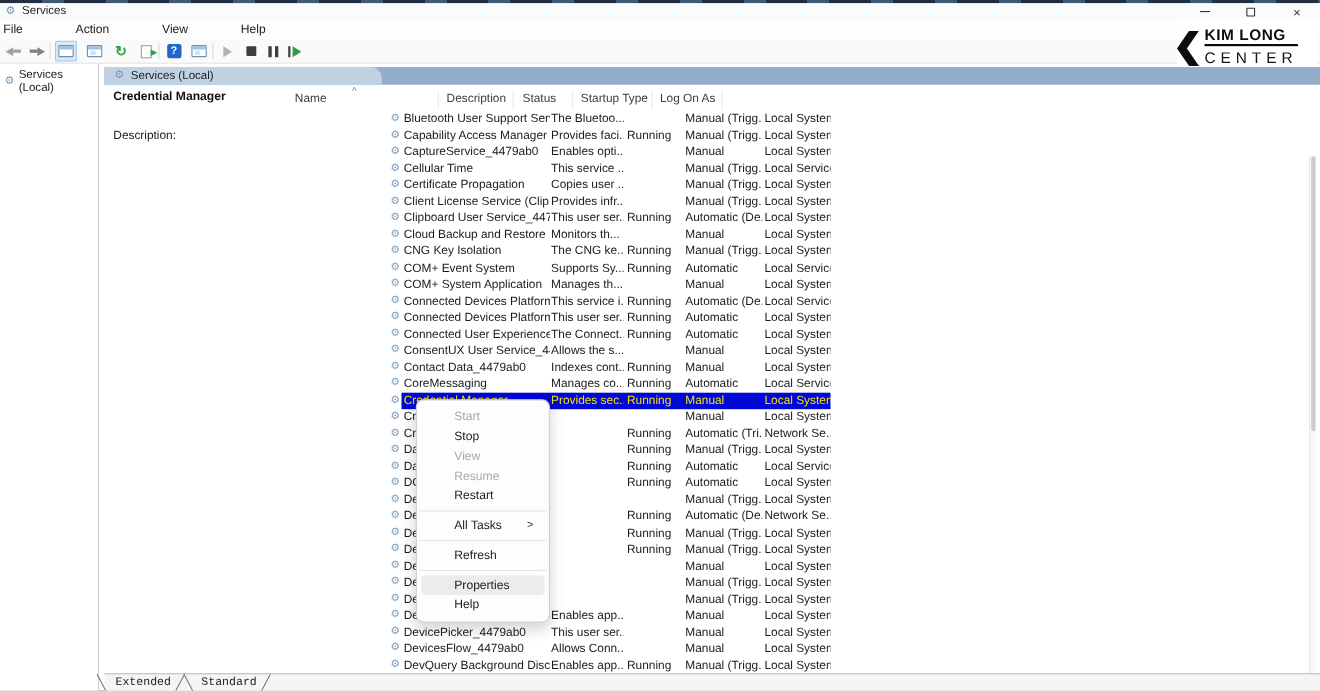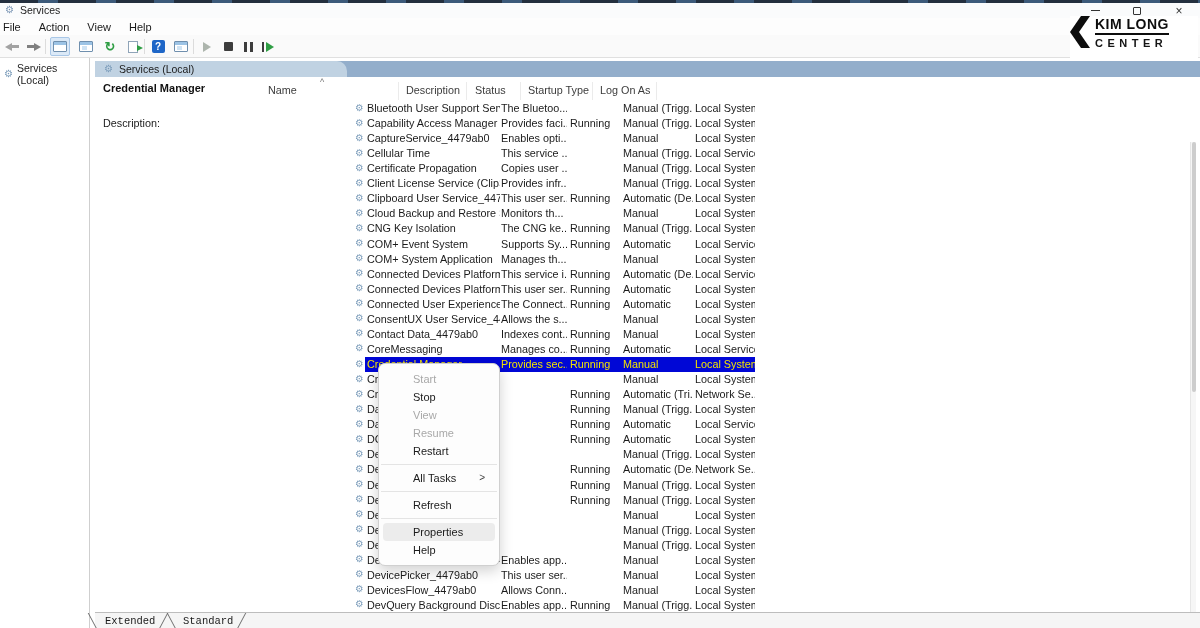--- a/index.html
+++ b/index.html
@@ -16,21 +16,21 @@
   .titlebar { position:absolute; left:0; top:3px; width:1200px; height:15px; background:#fafbfc; }
   .titlebar .app-icon { position:absolute; left:5px; top:1px; font-size:10px; color:#7b96b5; }
   .titlebar .title { position:absolute; left:20px; top:1px; font-size:10.5px; color:#222; }
   .win-controls { position:absolute; right:0; top:0; height:15px; display:flex; }
   .win-btn { width:42px; height:15px; display:flex; align-items:center; justify-content:center; color:#333; }
   .glyph-min { width:9px; border-bottom:1px solid #333; height:1px; }
   .glyph-max { width:8px; height:8px; border:1px solid #333; border-radius:1px; }
   .glyph-close { font-size:12px; line-height:10px; }
   
   .menubar { position:absolute; left:0; top:18px; width:1200px; height:17px; background:#fdfdfd; display:flex; align-items:center; }
-  .menubar .mitem { padding:2px 9px; font-size:11px; color:#1a1a1a; }
+  .menubar .mitem { padding:2px 24px; font-size:11px; color:#1a1a1a; }
   .menubar .mitem:first-child { padding-left:3px; }
   
   .toolbar { position:absolute; left:0; top:35px; width:1200px; height:23px; background:#fafafa; border-bottom:1px solid #e0e0e0; }
   .tb { position:absolute; top:2px; width:20px; height:19px; display:flex; align-items:center; justify-content:center; }
   .tb.pressed { background:#dbe9f7; border:1px solid #a9c7e7; border-radius:2px; }
   .tbsep { position:absolute; top:4px; width:1px; height:15px; background:#dcdcdc; }
   .arrL, .arrR { position:relative; width:15px; height:8px; }
   .arrL::before { content:""; position:absolute; left:0; top:0; border-top:4px solid transparent; border-bottom:4px solid transparent; border-right:7px solid #a2a2a2; }
   .arrL::after { content:""; position:absolute; left:7px; top:2.5px; width:7px; height:3px; background:#a2a2a2; }
   .arrR::before { content:""; position:absolute; right:0; top:0; border-top:4px solid transparent; border-bottom:4px solid transparent; border-left:7px solid #808080; }
@@ -43,25 +43,25 @@
   .export-ic::after { content:""; position:absolute; right:-6px; top:3px; border-top:3.5px solid transparent; border-bottom:3.5px solid transparent; border-left:6px solid #2f9e44; }
   .help-ic { width:13px; height:13px; background:#1e66c7; color:#fff; font-size:10px; font-weight:bold; display:flex; align-items:center; justify-content:center; border-radius:2px; }
   .tri-play { border-top:5px solid transparent; border-bottom:5px solid transparent; border-left:8px solid #adb5ad; }
   .sq-stop { width:9px; height:9px; background:#3d3d3d; border-radius:1px; }
   .pause-ic { display:flex; gap:3px; }
   .pause-ic i { width:3px; height:10px; background:#3d3d3d; }
   .restart-ic { display:flex; align-items:center; gap:2px; }
   .restart-ic i { width:2.5px; height:10px; background:#3d3d3d; }
   .restart-ic b { border-top:5px solid transparent; border-bottom:5px solid transparent; border-left:8px solid #2f9e44; }
   
-  .logo { position:absolute; right:2px; top:16px; width:128px; height:44px; background:#fff; z-index:60; display:flex; align-items:flex-start; }
+  .logo { position:absolute; right:2px; top:16px; width:128px; height:44px; background:#fff; z-index:60; display:flex; align-items:flex-end; }
   .logo-chev { width:20px; height:32px; background:#0d0d0d; margin-right:5px;
     clip-path:polygon(100% 0, 55% 0, 0 50%, 55% 100%, 100% 100%, 45% 50%); }
   .logo-txt .l1 { font-size:14px; font-weight:900; letter-spacing:.5px; color:#0d0d0d; border-bottom:2.5px solid #0d0d0d; padding-bottom:1px; }
-  .logo-txt .l2 { font-size:11px; font-weight:bold; letter-spacing:4.5px; color:#141414; margin-top:2px; }
+  .logo-txt .l2 { font-size:14px; font-weight:normal; letter-spacing:4.5px; color:#141414; margin-top:2px; }
   
   .tree { position:absolute; left:0; top:58px; width:90px; height:570px; background:#fff; border-right:1px solid #cfcfcf; }
   .tree-item { display:flex; align-items:center; gap:4px; padding:4px 2px 0 4px; font-size:10.5px; }
   .gear { color:#7b9cba; font-size:10px; line-height:10px; }
   
   .main { position:absolute; left:95px; top:58px; width:1105px; height:570px; background:#fff; }
   .band { position:absolute; left:0; top:3px; width:1105px; height:16px; background:#93aecb; }
   .band-tab { position:absolute; left:0; top:0; width:252px; height:16px; background:#c0d2e2; border-top-right-radius:10px; display:flex; align-items:center; gap:6px; padding-left:9px; font-size:10.5px; color:#1a1a1a; }
   
   .info { position:absolute; left:8px; top:24px; width:155px; }

